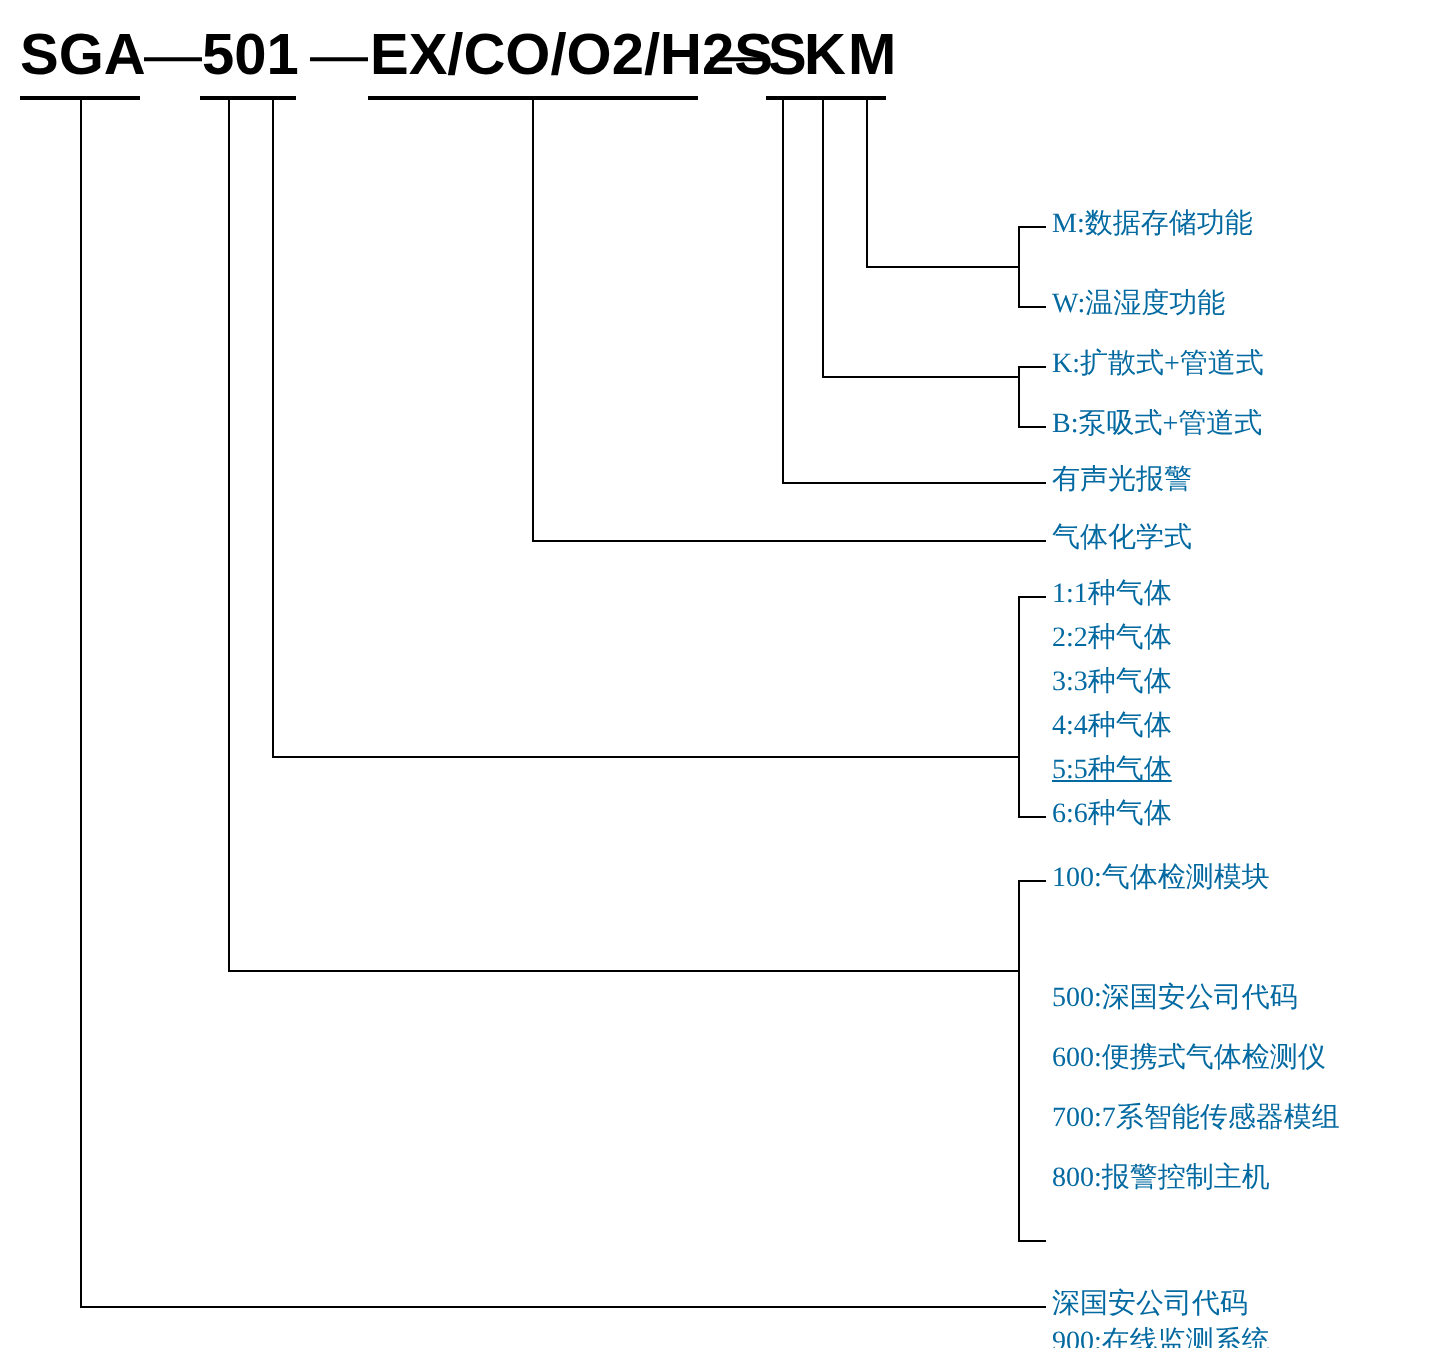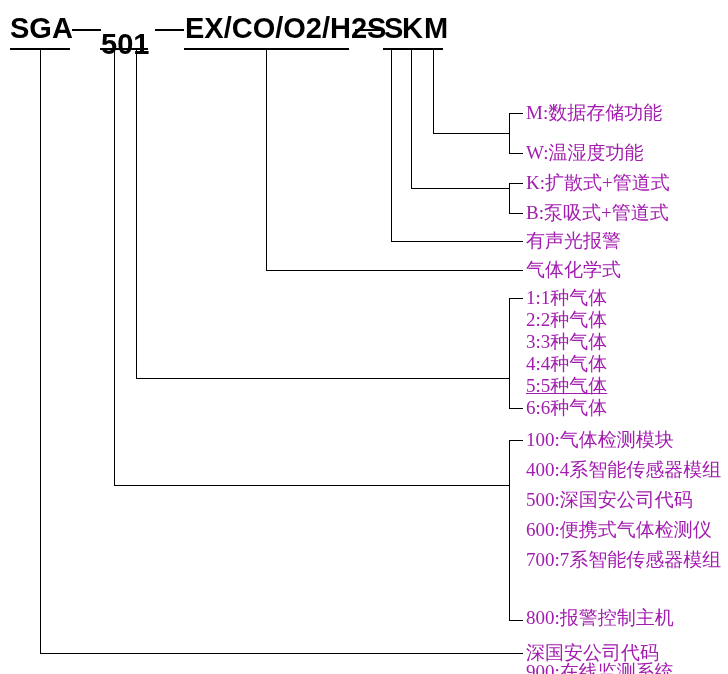--- a/index.html
+++ b/index.html
@@ -57,35 +57,35 @@
   }
   .hline {
     position: absolute;
     height: 0;
     border-top: 1.6px solid #000;
   }
   
   .label {
     position: absolute;
     font-family: "Liberation Serif", serif;
-    font-size: 19px;
+    font-size: 14px;
     line-height: 16px;
-    color: #a21caf;
+    color: #0369a1;
     white-space: nowrap;
   }
 </style>
 </head>
 <body>
 
 <div id="root">
 
   <div class="code-line">
     <span class="code-seg" style="left:10px;">SGA</span>
     <span class="code-dash" style="left:72px;">—</span>
-    <span class="code-seg" style="left:101px;margin-top:16px;">501</span>
+    <span class="code-seg" style="left:101px;">501</span>
     <span class="code-dash" style="left:155px;">—</span>
     <span class="code-seg" style="left:185px;">EX/CO/O2/H2S</span>
     <span class="code-dash" style="left:355px;">—</span>
     <span class="code-seg" style="left:384px;">S</span>
     <span class="code-seg" style="left:402px;">K</span>
     <span class="code-seg" style="left:424px;">M</span>
   </div>
 
   <div class="underline" style="left:10px;  top:48px; width:60px;"></div>
   <div class="underline" style="left:100px; top:48px; width:48px;"></div>
@@ -137,23 +137,22 @@
   <div class="label" style="left:526px; top:334px;">3:3种气体</div>
   <div class="label" style="left:526px; top:356px;">4:4种气体</div>
   <div class="label" style="left:526px; top:378px;text-decoration:underline;">5:5种气体</div>
   <div class="label" style="left:526px; top:400px;">6:6种气体</div>
 
   <div class="hline" style="left:114px; top:485px; width:396px;"></div>
   <div class="vline" style="left:509px; top:440px; height:180px;"></div>
   <div class="hline" style="left:509px; top:440px; width:14px;"></div>
   <div class="hline" style="left:509px; top:620px; width:14px;"></div>
   <div class="label" style="left:526px; top:432px;">100:气体检测模块</div>
-  <div class="label" style="left:526px; top:462px;">400:4系智能传感器模组</div>
   <div class="label" style="left:526px; top:492px;">500:深国安公司代码</div>
   <div class="label" style="left:526px; top:522px;">600:便携式气体检测仪</div>
   <div class="label" style="left:526px; top:552px;">700:7系智能传感器模组</div>
-  <div class="label" style="left:526px; top:582px;margin-top:28px;">800:报警控制主机</div>
+  <div class="label" style="left:526px; top:582px;">800:报警控制主机</div>
   <div class="label" style="left:526px; top:648px;margin-top:16px;">900:在线监测系统</div>
 
   <div class="hline" style="left:40px; top:653px; width:483px;"></div>
   <div class="label" style="left:526px; top:645px;">深国安公司代码</div>
 
 </div>
 
 </body></html>

